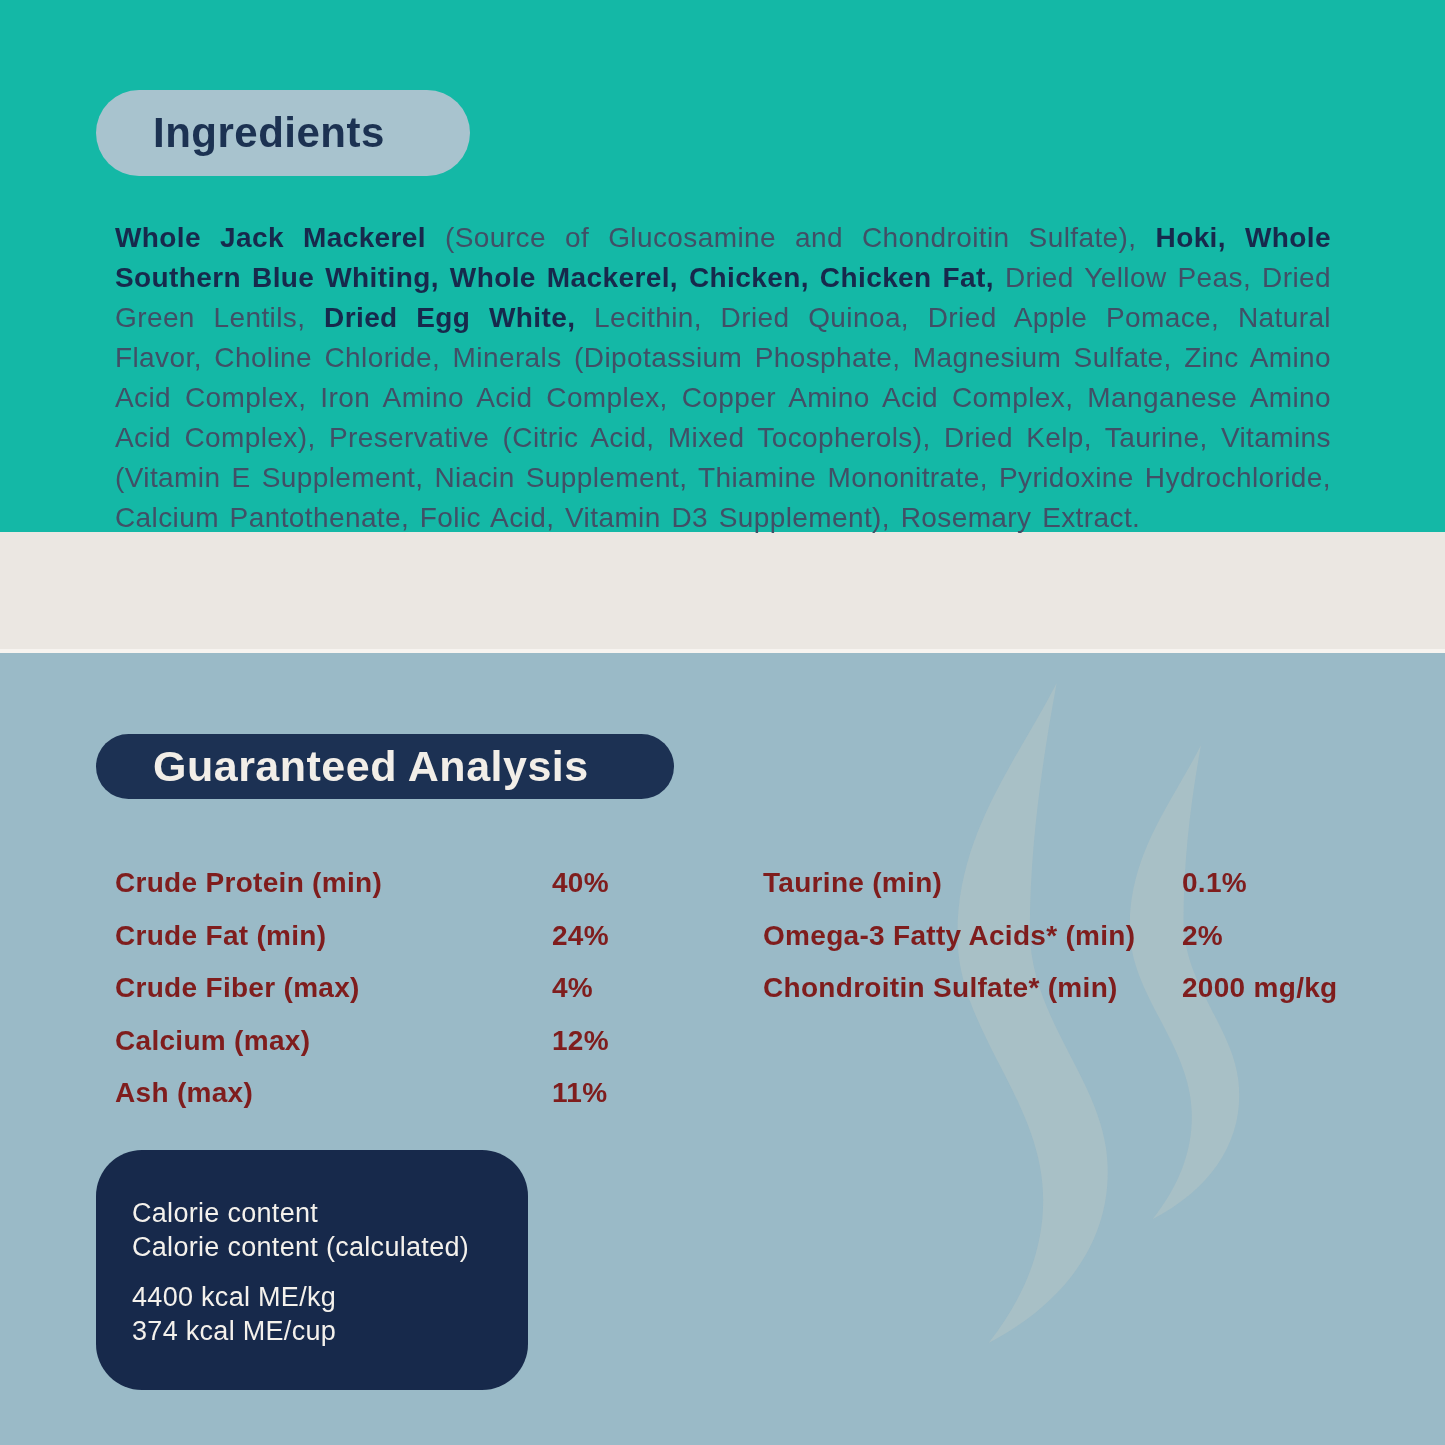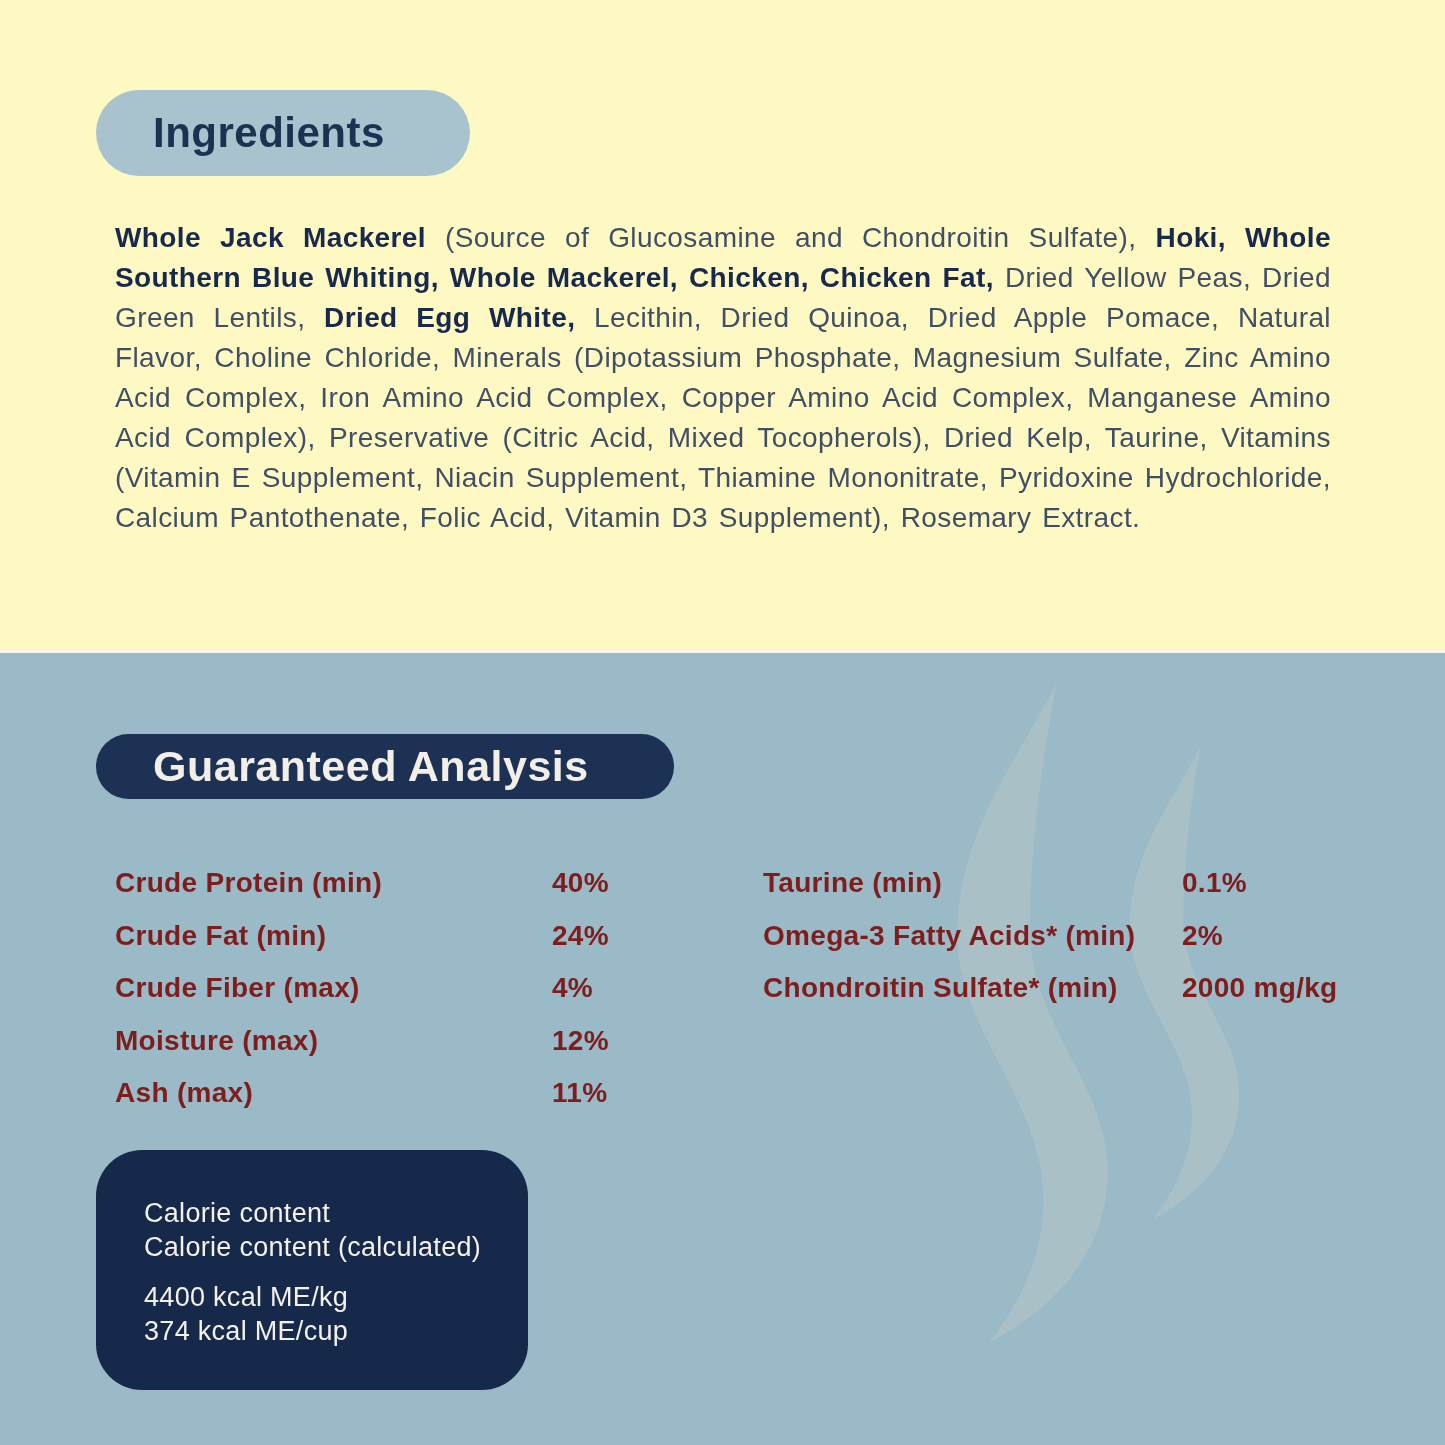--- a/index.html
+++ b/index.html
@@ -3,21 +3,21 @@
 <meta charset="utf-8">
 <title>Label</title>
 <style>
   html,body{margin:0;padding:0;background:#d8d8d8;}
   .page{
     position:relative;width:1445px;height:1445px;overflow:hidden;
     font-family:"Liberation Sans","DejaVu Sans",sans-serif;
     background:#EBE7E2;margin:0 auto;
   }
   
-  .top{position:absolute;left:0;top:0;width:1445px;height:653px;background:#fef9c3;}
+  .top{position:absolute;left:0;top:0;width:1445px;height:532px;background:#14b8a6;}
   .pill{display:flex;align-items:center;box-sizing:border-box;}
   .pill-light{
     position:absolute;left:96px;top:90px;width:374px;height:86px;
     background:#A8C3CE;border-radius:43px;padding-left:57px;
   }
   .pill-light span{
     font-size:42px;font-weight:700;color:#1C3252;letter-spacing:.5px;
   }
   .ingredients{
     position:absolute;left:115px;top:218px;width:1216px;margin:0;
@@ -42,21 +42,21 @@
   .row{display:grid;height:52.5px;align-items:start;}
   .col-left .row{grid-template-columns:437px auto;}
   .col-right .row{grid-template-columns:419px auto;}
   .row span{
     font-size:28px;font-weight:700;color:#7f1d1d;
     letter-spacing:.3px;white-space:nowrap;line-height:33px;
   }
   .calorie-box{
     position:absolute;left:96px;top:497px;width:432px;height:240px;
     background:#17294B;border-radius:46px;box-sizing:border-box;
-    padding:46px 40px 0 48px;color:#F4F1EC;
+    padding:46px 40px 0 36px;color:#F4F1EC;
   }
   .calorie-box div{font-size:27px;line-height:34px;letter-spacing:.3px;}
   .cal-values{margin-top:16px;}
   .footnote{
     position:absolute;right:100px;top:690px;
     font-size:23px;color:#5A7180;letter-spacing:.2px;white-space:nowrap;
   }
 </style>
 </head>
 <body>
@@ -89,21 +89,21 @@
       </div>
       <div class="row">
         <span>Crude Fat (min)</span>
         <span>24%</span>
       </div>
       <div class="row">
         <span>Crude Fiber (max)</span>
         <span>4%</span>
       </div>
       <div class="row">
-        <span>Moisture (max)</span>
+        <span>Calcium (max)</span>
         <span>12%</span>
       </div>
       <div class="row">
         <span>Ash (max)</span>
         <span>11%</span>
       </div>
     </div>
 
     <div class="col col-right">
       <div class="row">

